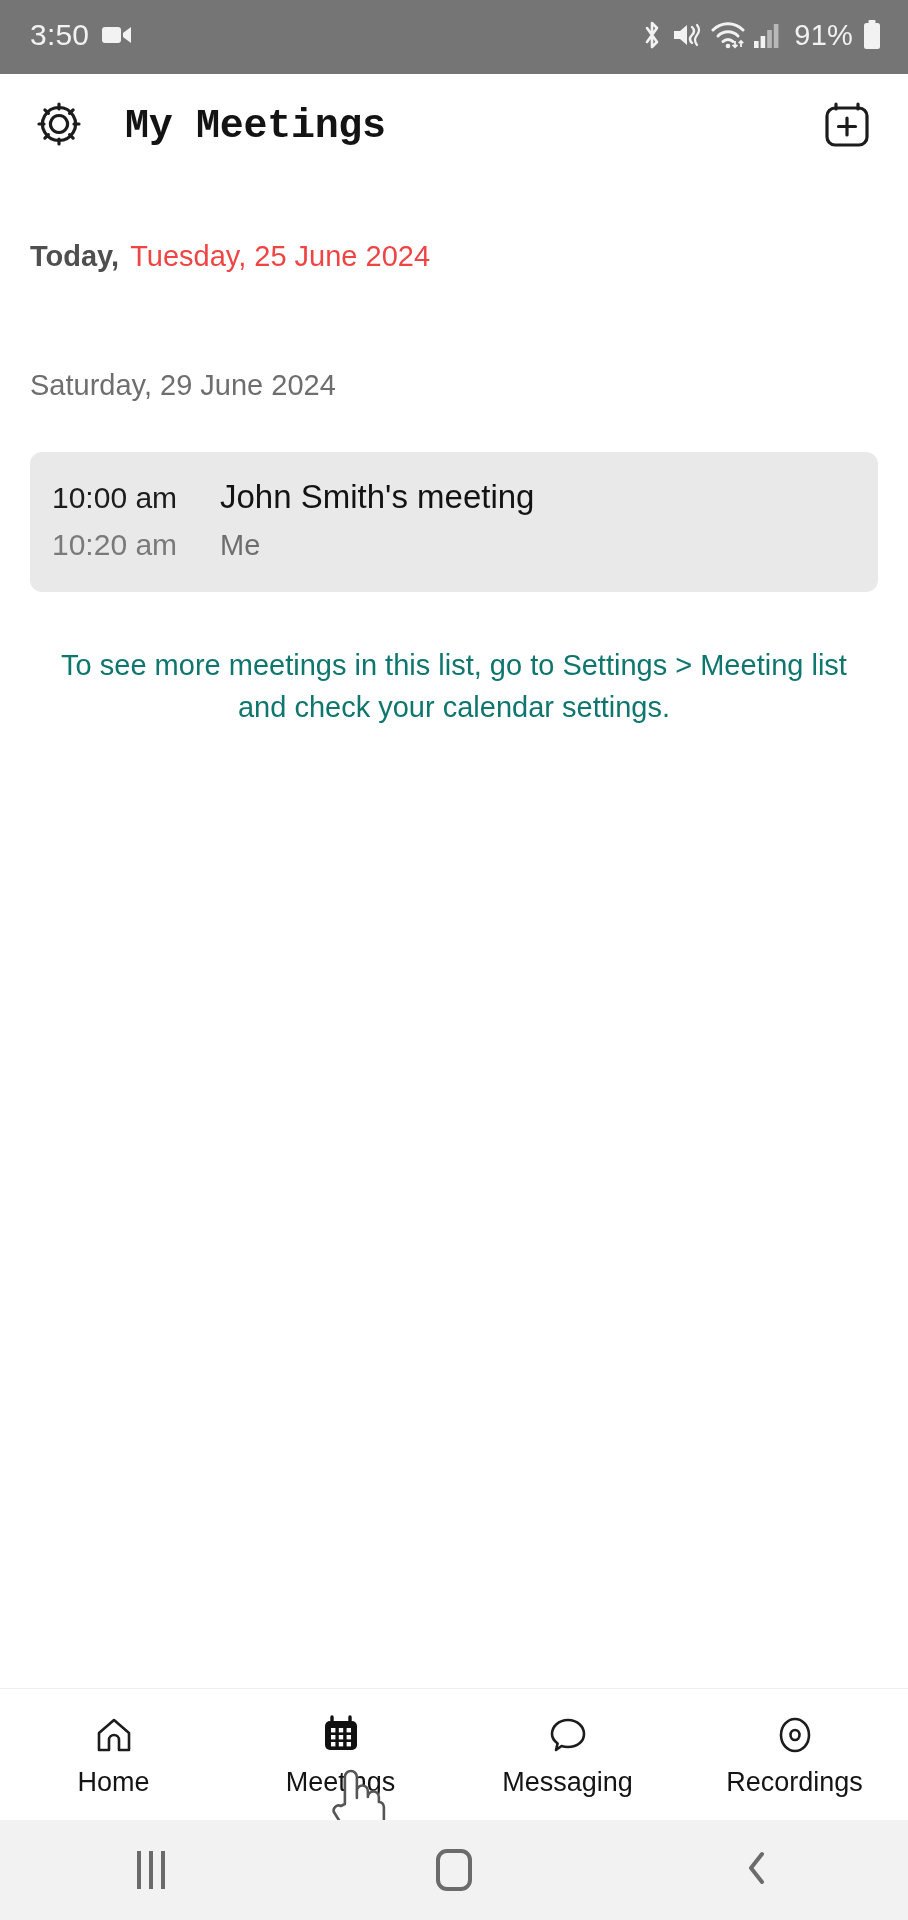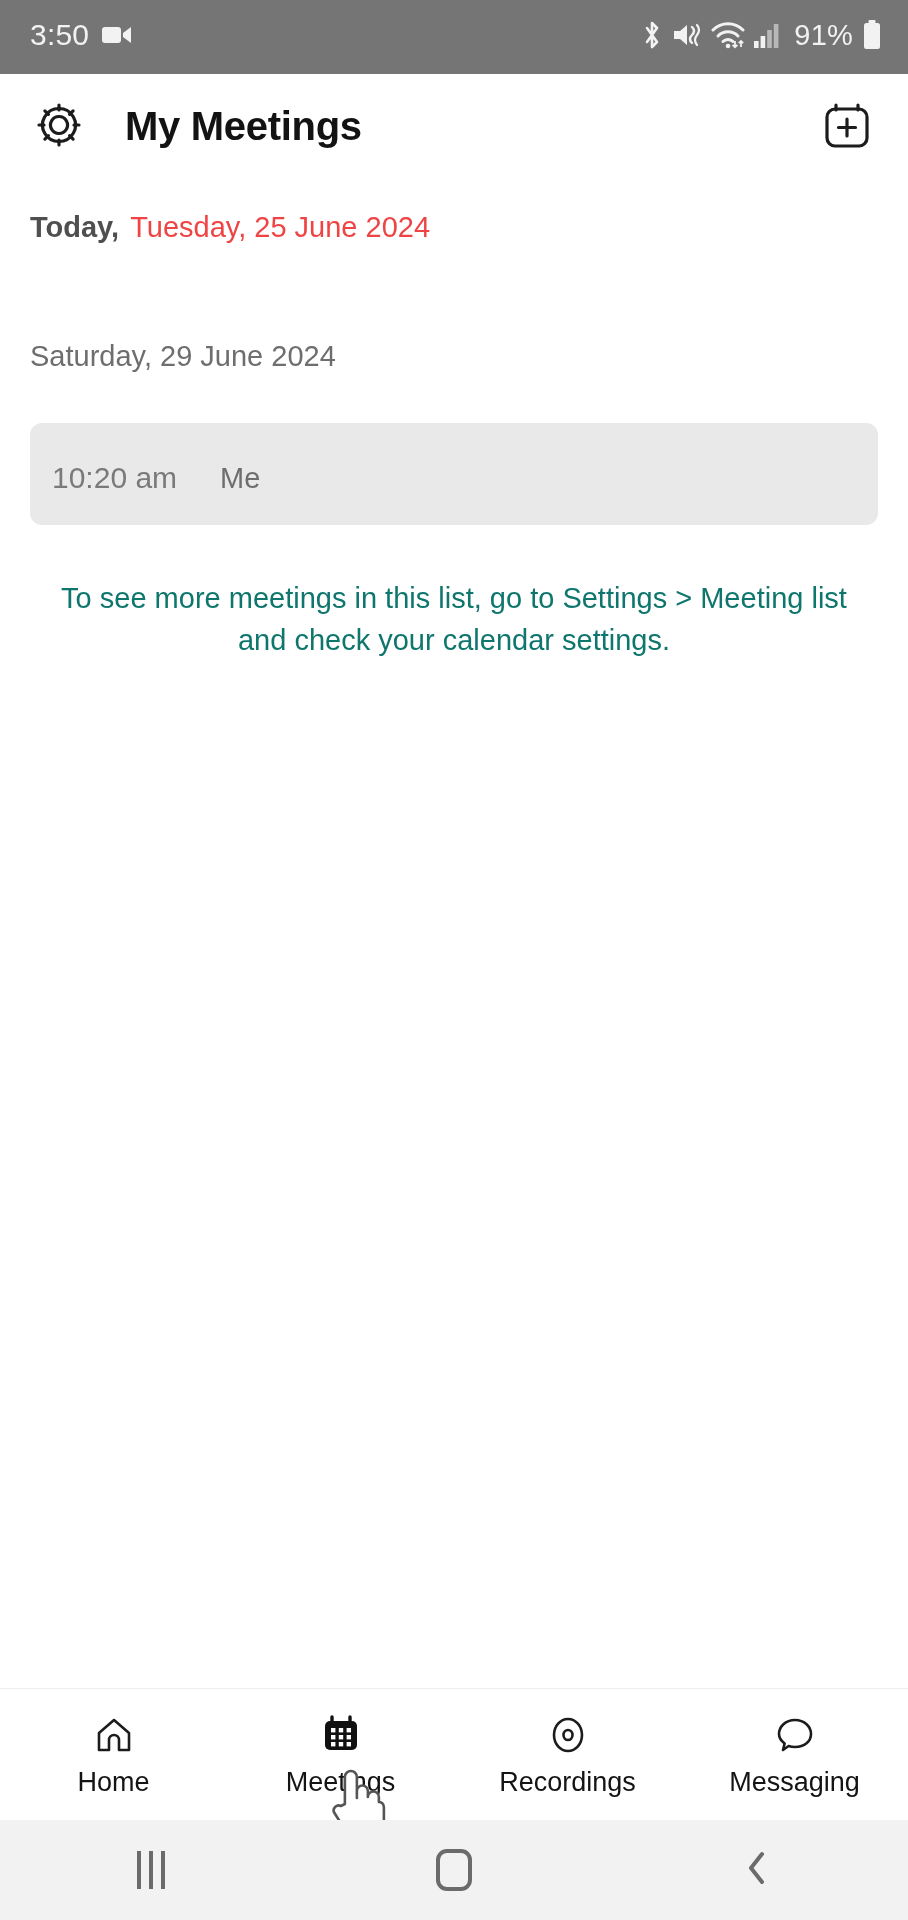--- a/index.html
+++ b/index.html
@@ -27,20 +27,21 @@
   .status-pct { font-size:29px; color:#f2f2f2; margin-left:4px; letter-spacing:0.2px; }
   .sicon { display:flex; align-items:center; }
 
   
   .app-header {
     height:105px;
     display:flex;
     align-items:center;
     padding:0 28px 0 28px;
     background:#ffffff;
+    font-family:Liberation Mono, monospace;
   }
   .gear-btn {
     width:62px; height:62px;
     display:flex; align-items:center; justify-content:center;
     flex:0 0 auto;
   }
   .page-title {
     font-size:40px;
     font-weight:bold;
     color:#131313;
@@ -51,21 +52,21 @@
   .add-btn {
     width:66px; height:66px;
     display:flex; align-items:center; justify-content:center;
     flex:0 0 auto;
   }
 
   
   .content { padding:0 30px; background:#ffffff; }
 
   .today-row {
-    margin-top:32px;
+    margin-top:61px;
     font-size:29px;
     display:flex;
     align-items:baseline;
     gap:11px;
   }
   .today-label { font-weight:bold; color:#4f4f4f; }
   .today-date { color:#ef4444; }
 
   .empty-msg {
     margin-top:77px;
@@ -263,20 +264,24 @@
 
   <div class="today-row">
     <span class="today-label">Today,</span>
     <span class="today-date">Tuesday, 25 June 2024</span>
   </div>
 
 
   <div class="date-header">Saturday, 29 June 2024</div>
 
   <div class="meeting-card">
+    <div class="meeting-line">
+      <span class="m-time primary">10:00 am</span>
+      <span class="m-title">John Smith's meeting</span>
+    </div>
     <div class="meeting-line second">
       <span class="m-time secondary">10:20 am</span>
       <span class="m-owner">Me</span>
     </div>
   </div>
 
   <div class="hint-text">To see more meetings in this list, go to Settings &gt; Meeting list and check your calendar settings.</div>
 </div>
 
 <div class="tab-bar">
@@ -312,34 +317,34 @@
     <span class="cursor">
       <svg width="62" height="78" viewBox="0 0 62 78">
         <path d="M20 40 L20 13 a6 6 0 0 1 12 0 L32 34 L32 27 a5.5 5.5 0 0 1 11 0 L43 33 a5.5 5.5 0 0 1 11 0 L54 38 a5.5 5.5 0 0 1 5 5 L59 58 q0 13 -13 13 L31 71 q-8 0 -12 -7 L9 48 a5 5 0 0 1 7 -6 Z" fill="#ffffff" stroke="#555555" stroke-width="2.6" stroke-linejoin="round"></path>
       </svg>
     </span>
   </div>
 
   <div class="tab">
     <span class="tab-icon">
       <svg width="44" height="44" viewBox="0 0 44 44">
-        <ellipse cx="22" cy="22" rx="14" ry="16" fill="none" stroke="#1c1c1c" stroke-width="2.6"></ellipse>
-        <ellipse cx="22" cy="22" rx="4.5" ry="5" fill="none" stroke="#1c1c1c" stroke-width="2.6"></ellipse>
-      </svg>
-    </span>
-    <span class="tab-label">Recordings</span>
+        <path d="M22 7 C31.5 7 38 13.5 38 21 C38 28.5 31.5 34 22 34 C19.5 34 17.5 33.7 15.6 33 L10 37 L11.6 30.5 C8.3 28 6 24.8 6 21 C6 13.5 12.5 7 22 7 Z" fill="none" stroke="#1c1c1c" stroke-width="2.6" stroke-linejoin="round"></path>
+      </svg>
+    </span>
+    <span class="tab-label">Messaging</span>
   </div>
 
   <div class="tab">
     <span class="tab-icon">
       <svg width="44" height="44" viewBox="0 0 44 44">
-        <path d="M22 7 C31.5 7 38 13.5 38 21 C38 28.5 31.5 34 22 34 C19.5 34 17.5 33.7 15.6 33 L10 37 L11.6 30.5 C8.3 28 6 24.8 6 21 C6 13.5 12.5 7 22 7 Z" fill="none" stroke="#1c1c1c" stroke-width="2.6" stroke-linejoin="round"></path>
-      </svg>
-    </span>
-    <span class="tab-label">Messaging</span>
+        <ellipse cx="22" cy="22" rx="14" ry="16" fill="none" stroke="#1c1c1c" stroke-width="2.6"></ellipse>
+        <ellipse cx="22" cy="22" rx="4.5" ry="5" fill="none" stroke="#1c1c1c" stroke-width="2.6"></ellipse>
+      </svg>
+    </span>
+    <span class="tab-label">Recordings</span>
   </div>
 </div>
 
 <div class="nav-bar">
   <div class="nav-btn">
     <span class="nav-recents">
       <i></i>
         <i></i>
         <i></i>
     </span>

